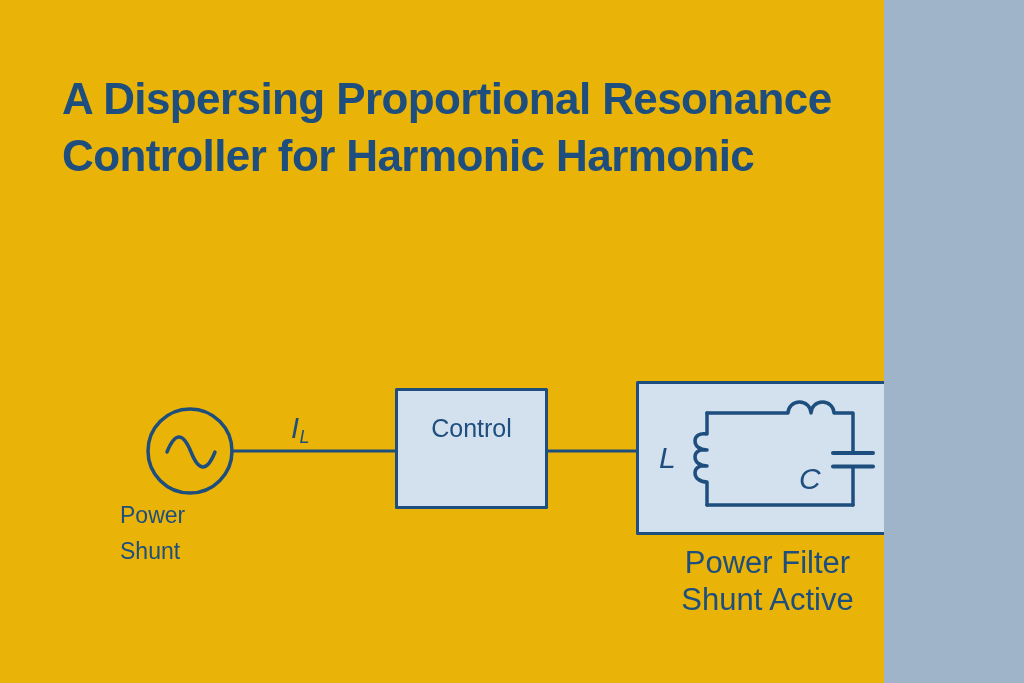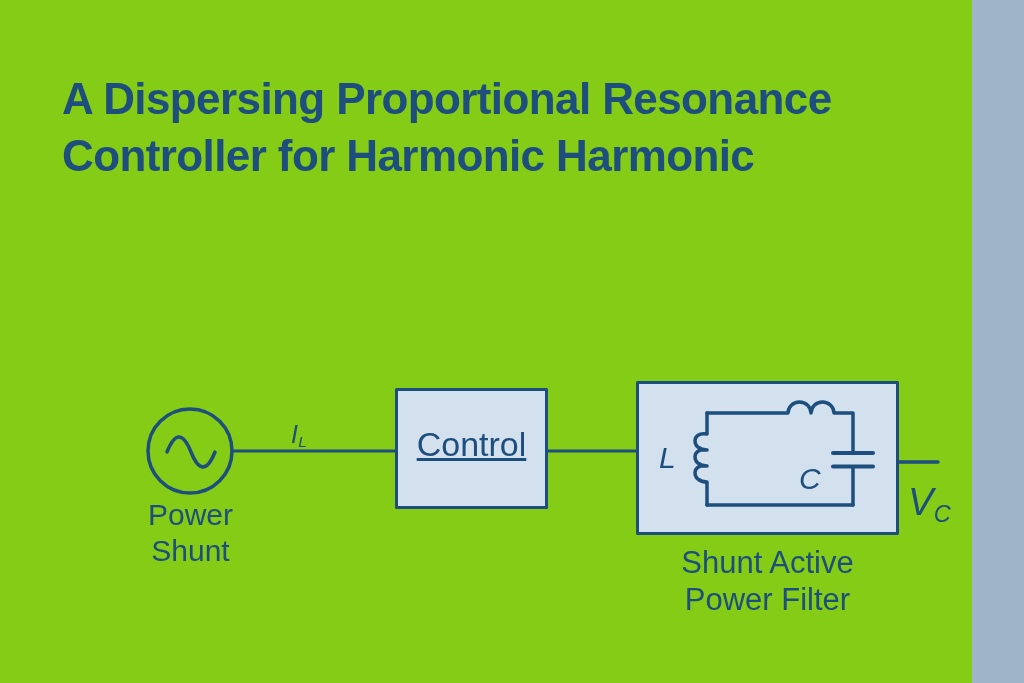--- a/index.html
+++ b/index.html
@@ -3,23 +3,23 @@
 <meta charset="utf-8">
 <style>
   html, body {
     margin: 0;
     padding: 0;
     background: #9fb4c9;
     font-family: "Liberation Sans", sans-serif;
   }
   .canvas {
     position: relative;
-    width: 972px;
+    width: 884px;
     height: 683px;
-    background: #84cc16;
+    background: #eab308;
     overflow: hidden;
     color: #1d4e7d;
   }
   .title {
     position: absolute;
     left: 62px;
     top: 70px;
     margin: 0;
     font-size: 44px;
     font-weight: bold;
@@ -43,40 +43,39 @@
   .lbl.italic { font-style: italic; }
   .sub {
     font-size: 0.62em;
     font-style: italic;
     position: relative;
     top: 0.28em;
     left: 0.02em;
   }
   .control-label {
     left: 396px;
-    top: 385px;
+    top: 369px;
     width: 151px;
     height: 119px;
     display: flex;
     align-items: center;
     justify-content: center;
-    font-size: 34px;
-    text-decoration: underline;
+    font-size: 25px;
   }
-  .current-label { left: 291px; top: 412px; font-size: 25px; margin-top: 8px; }
+  .current-label { left: 291px; top: 412px; font-size: 29px; }
   .inductor-label { left: 659px; top: 441px; font-size: 30px; }
   .capacitor-label { left: 799px; top: 462px; font-size: 30px; }
   .output-label { left: 908px; top: 481px; font-size: 38px; }
 
   .power-source-label {
     left: 120px;
     top: 497px;
     width: 141px;
-    text-align: center;
-    font-size: 30px;
+    text-align: left;
+    font-size: 23px;
     line-height: 36px;
   }
   .filter-label {
     left: 637px;
     top: 544px;
     width: 261px;
     text-align: center;
     font-size: 31px;
     line-height: 37px;
   }
@@ -134,17 +133,17 @@
   <div class="lbl italic output-label">
     <span>V</span><span class="sub">C</span>
   </div>
 
   <div class="lbl power-source-label">
     <span class="block-line">Power</span>
     <span class="block-line">Shunt</span>
   </div>
 
   <div class="lbl filter-label">
+    <span class="block-line">Power Filter</span>
     <span class="block-line">Shunt Active</span>
-    <span class="block-line">Power Filter</span>
   </div>
 
 </div>
 
 </body></html>

